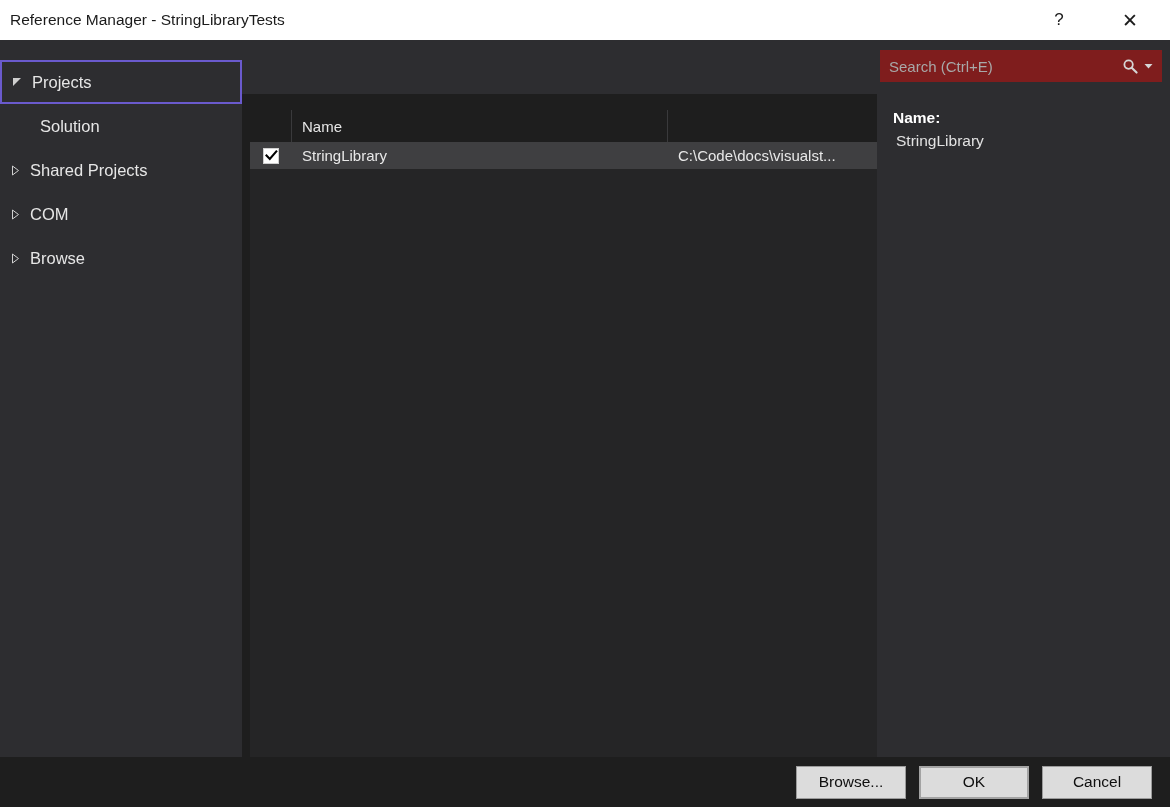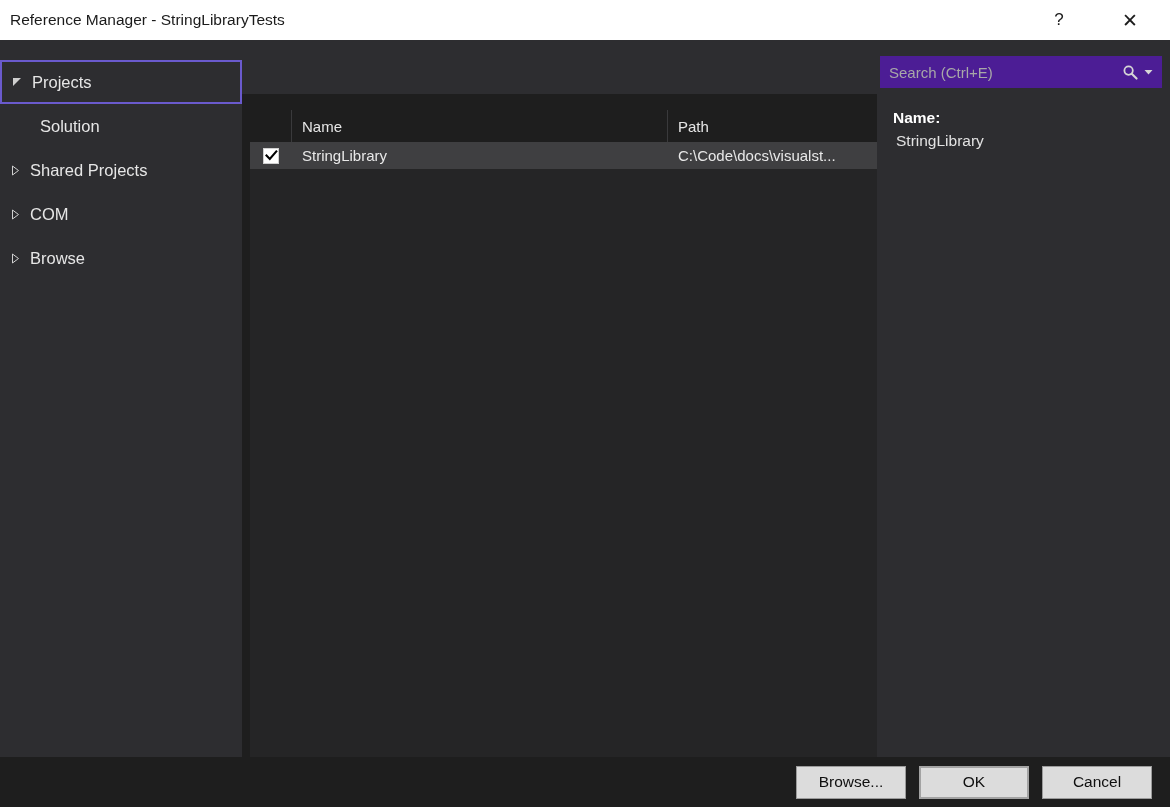--- a/index.html
+++ b/index.html
@@ -82,23 +82,23 @@
 
   
   .top-band {
     position: absolute;
     left: 242px; top: 40px;
     width: 928px; height: 54px;
     background: #2d2d30;
   }
   .search-box {
     position: absolute;
-    left: 880px; top: 56px;
+    left: 880px; top: 50px;
     width: 282px; height: 32px;
-    background: #4c1d95;
+    background: #7f1d1d;
     display: flex;
     align-items: center;
   }
   .search-input-text {
     flex: 1 1 auto;
     padding-left: 9px;
     color: #a8a8a8;
     font-size: 15px;
     white-space: nowrap;
   }
@@ -297,21 +297,20 @@
           <path d="M0.5 1 L8.5 1 L4.5 5.5 Z" fill="#d6d6d6"></path>
         </svg>
     </span>
   </div>
 
   <div class="list-panel">
 
     <div class="list-header">
       <div class="hcell col-check"></div>
       <div class="hcell col-name">Name</div>
-      <div class="hcell col-path">Path</div>
     </div>
 
     <div class="list-body">
       <div class="list-row">
         <div class="cell col-check">
           <span class="checkbox">
             <svg width="13" height="13" viewBox="0 0 13 13">
                 <path d="M1.5 6.6 L4.8 10 L11.3 2.4" fill="none" stroke="#000000" stroke-width="2.1" stroke-linecap="square"></path>
               </svg>
           </span>

